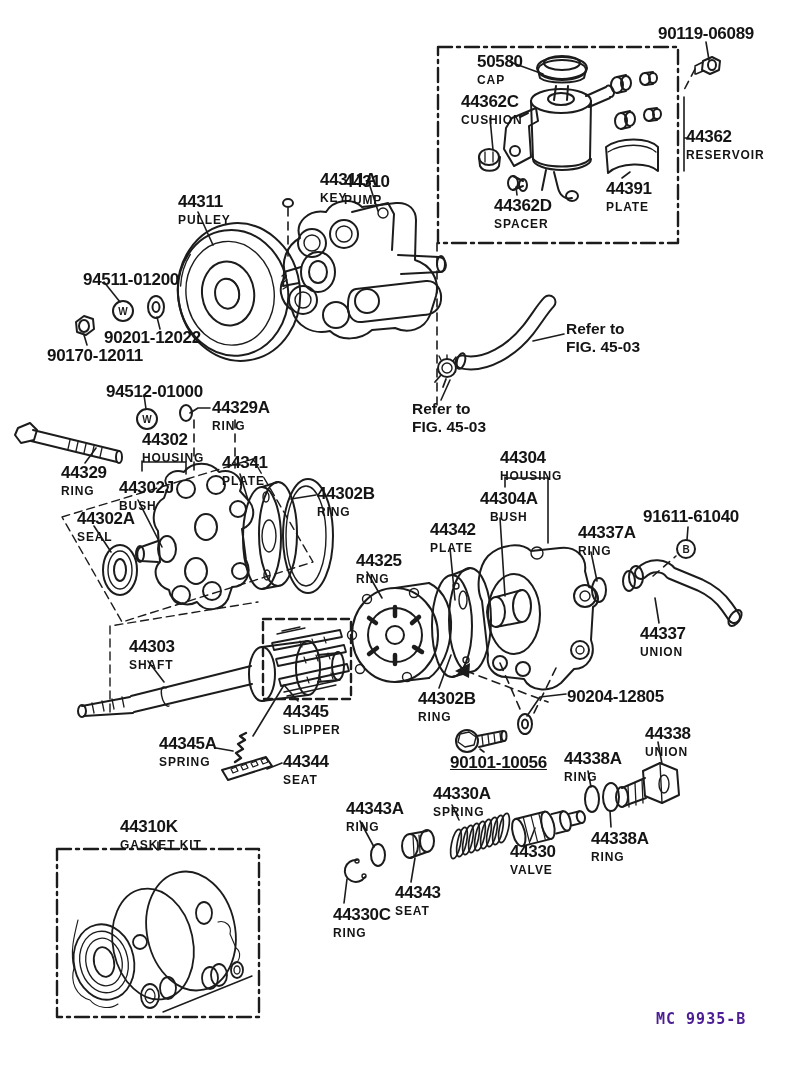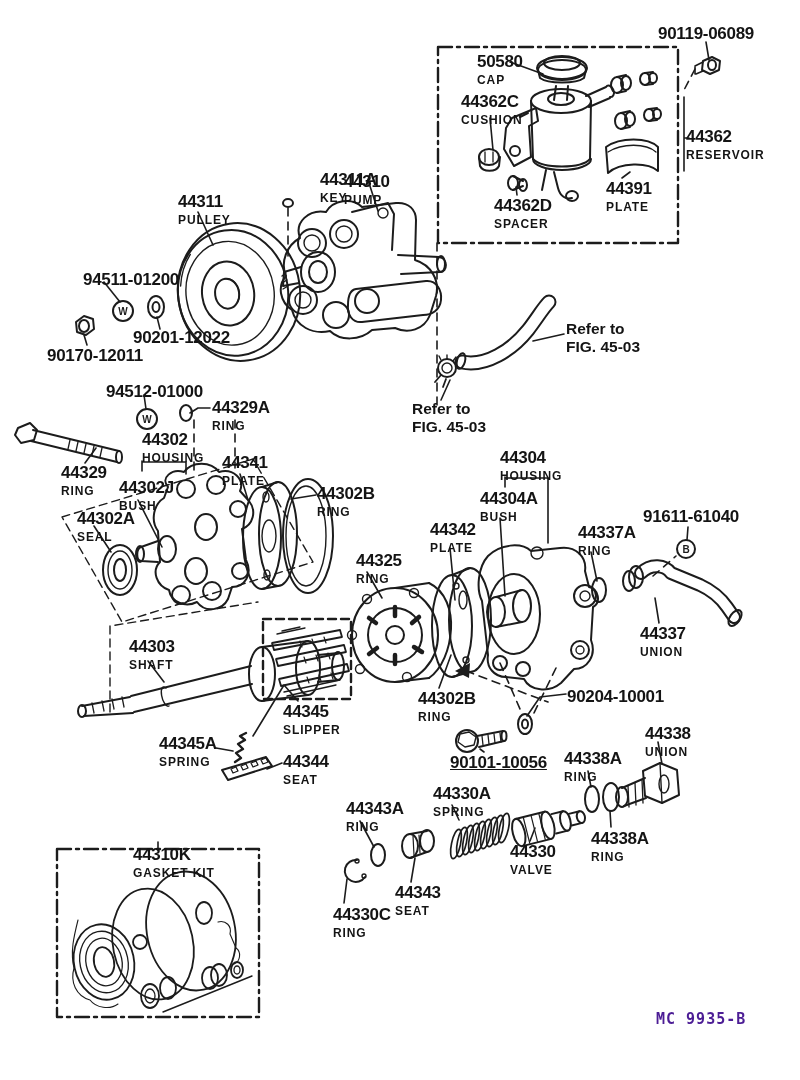--- a/index.html
+++ b/index.html
@@ -433,21 +433,21 @@
         <div class="code">44311A</div>
         <div class="pname">KEY</div>
       </div>
       <div class="label" style="left: 178px; top: 192px;">
         <div class="code">44311</div>
         <div class="pname">PULLEY</div>
       </div>
       <div class="label" style="left: 83px; top: 270px;">
         <div class="code">94511-01200</div>
       </div>
-      <div class="label" style="left: 133px; top: 328px;">
+      <div class="label" style="left: 104px; top: 328px;">
         <div class="code">90201-12022</div>
       </div>
       <div class="label" style="left: 47px; top: 346px;">
         <div class="code">90170-12011</div>
       </div>
       <div class="label" style="left: 106px; top: 382px;">
         <div class="code">94512-01000</div>
       </div>
       <div class="label" style="left: 212px; top: 398px;">
         <div class="code">44329A</div>
@@ -478,21 +478,21 @@
         <div class="pname">RING</div>
       </div>
       <div class="label" style="left: 119px; top: 478px;">
         <div class="code">44302J</div>
         <div class="pname">BUSH</div>
       </div>
       <div class="label" style="left: 317px; top: 484px;">
         <div class="code">44302B</div>
         <div class="pname">RING</div>
       </div>
-      <div class="label" style="left: 480px; top: 489px;">
+      <div class="label" style="left: 480px; top: 489px; text-align: center;">
         <div class="code">44304A</div>
         <div class="pname">BUSH</div>
       </div>
       <div class="label" style="left: 77px; top: 509px;">
         <div class="code">44302A</div>
         <div class="pname">SEAL</div>
       </div>
       <div class="label" style="left: 643px; top: 507px;">
         <div class="code">91611-61040</div>
       </div>
@@ -510,21 +510,21 @@
       </div>
       <div class="label" style="left: 640px; top: 624px;">
         <div class="code">44337</div>
         <div class="pname">UNION</div>
       </div>
       <div class="label" style="left: 129px; top: 637px;">
         <div class="code">44303</div>
         <div class="pname">SHAFT</div>
       </div>
       <div class="label" style="left: 567px; top: 687px;">
-        <div class="code">90204-10001</div>
+        <div class="code">90204-12805</div>
       </div>
       <div class="label" style="left: 418px; top: 689px;">
         <div class="code">44302B</div>
         <div class="pname">RING</div>
       </div>
       <div class="label" style="left: 283px; top: 702px;">
         <div class="code">44345</div>
         <div class="pname">SLIPPER</div>
       </div>
       <div class="label" style="left: 645px; top: 724px;">
@@ -547,21 +547,21 @@
         <div class="code">90101-10056</div>
       </div>
       <div class="label" style="left: 433px; top: 784px;">
         <div class="code">44330A</div>
         <div class="pname">SPRING</div>
       </div>
       <div class="label" style="left: 346px; top: 799px;">
         <div class="code">44343A</div>
         <div class="pname">RING</div>
       </div>
-      <div class="label" style="left: 133px; top: 817px; margin-top: 28px;">
+      <div class="label" style="left: 120px; top: 817px;">
         <div class="code">44310K</div>
         <div class="pname">GASKET KIT</div>
       </div>
       <div class="label" style="left: 591px; top: 829px;">
         <div class="code">44338A</div>
         <div class="pname">RING</div>
       </div>
       <div class="label" style="left: 510px; top: 842px;">
         <div class="code">44330</div>
         <div class="pname">VALVE</div>

